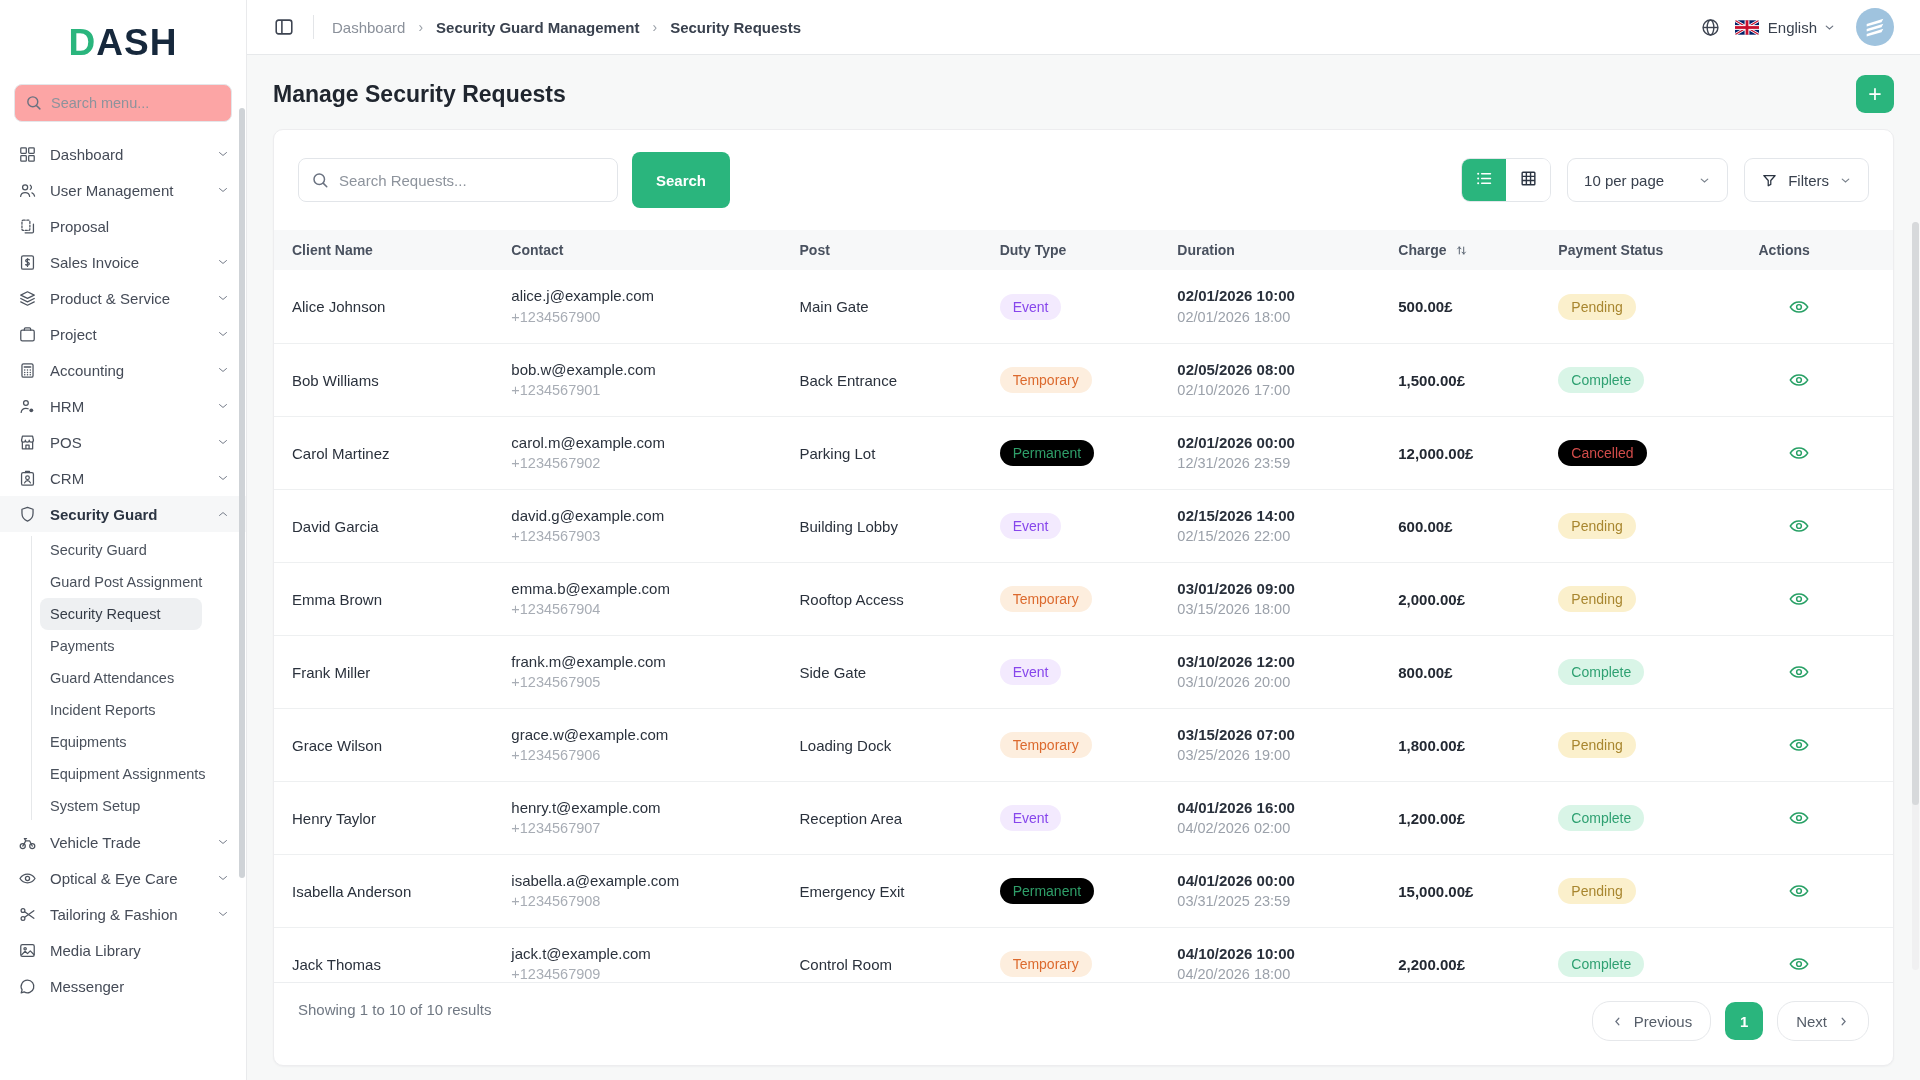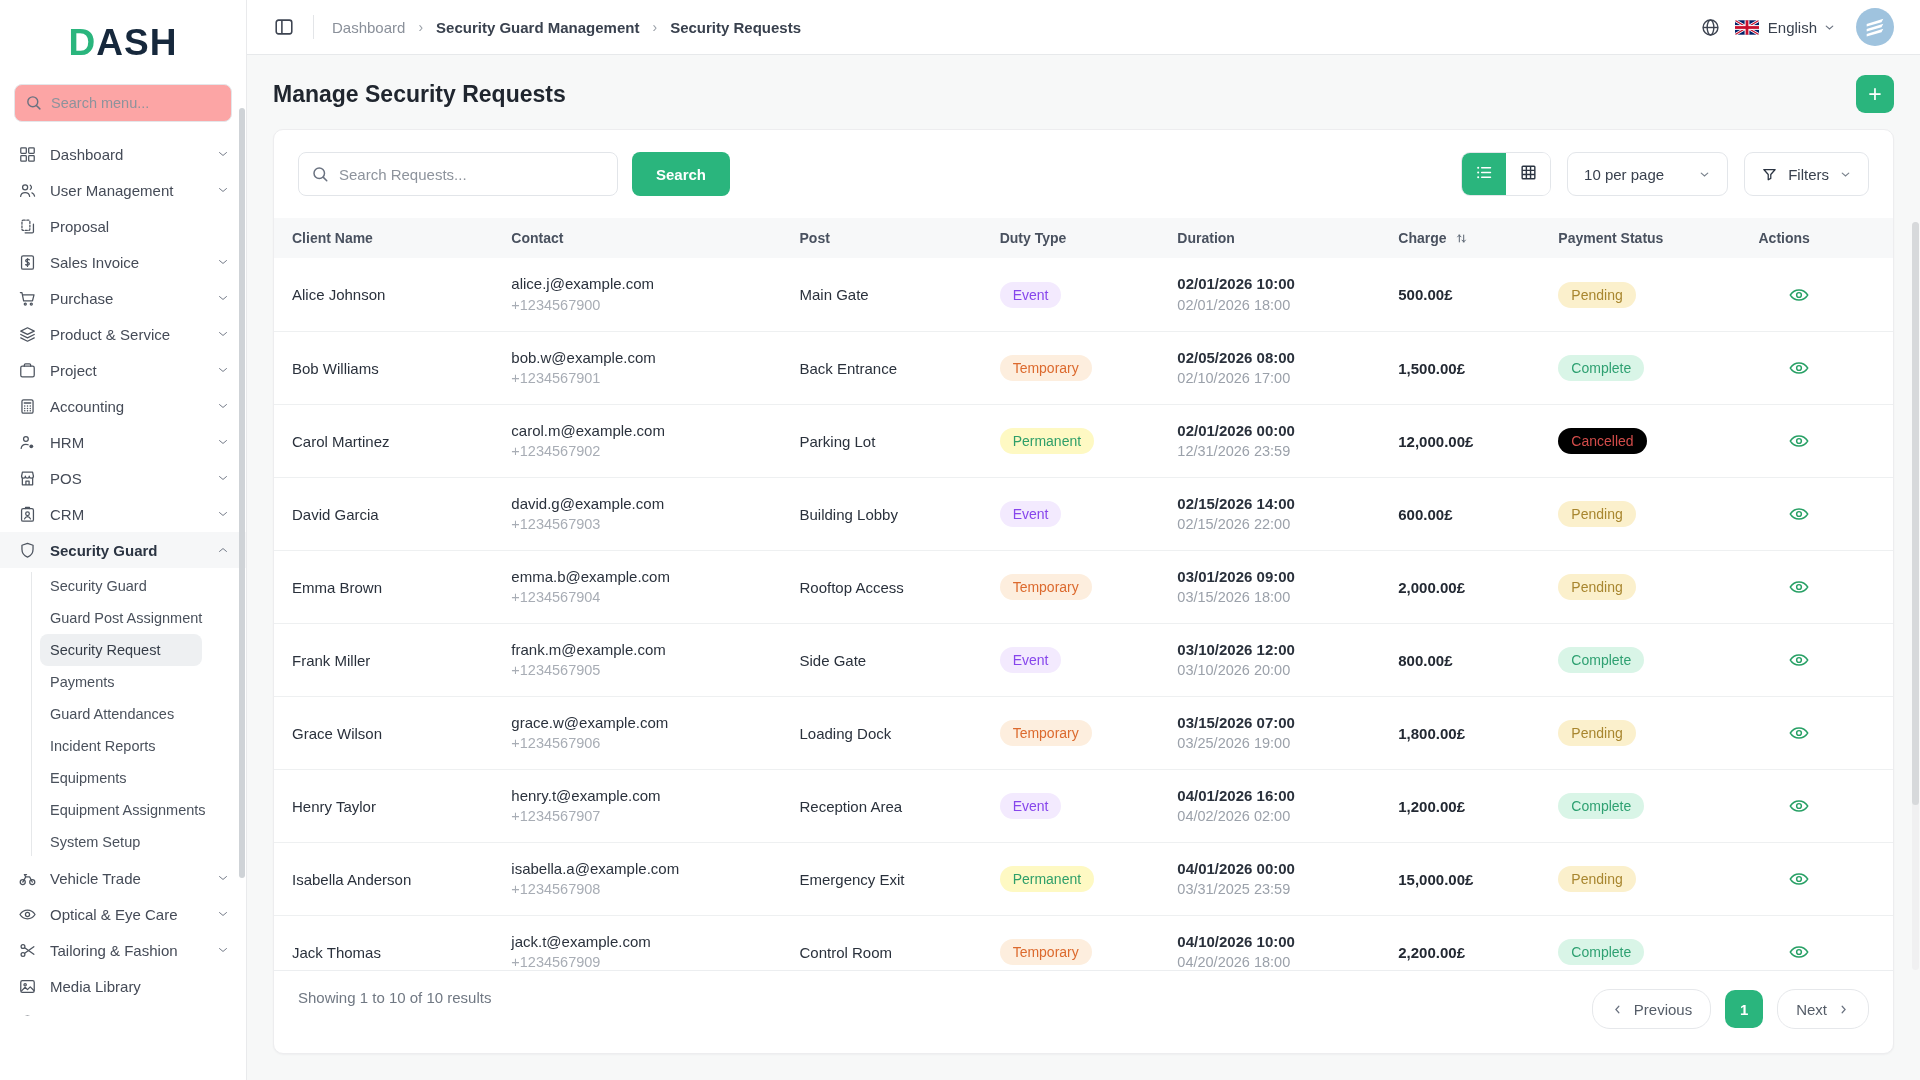--- a/index.html
+++ b/index.html
@@ -65,21 +65,21 @@
     align-items:center; justify-content:center; }
 
   .card { background:#fff; border-radius:10px; border:1px solid #ededef;
     box-shadow:0 1px 2px rgba(20,30,40,.04); overflow:hidden; }
   .toolbar { display:flex; align-items:center; padding:22px 24px; }
   .req-search { position:relative; }
   .req-search input { width:320px; height:44px; border:1px solid #e2e5e9; border-radius:8px;
     padding:0 12px 0 40px; font-size:15px; color:#39414e; outline:none; font-family:inherit; }
   .req-search input::placeholder { color:#8d939c; }
   .req-search .sicon { position:absolute; left:13px; top:13px; width:18px; height:18px; color:#6a7280; }
-  .search-btn { margin-left:14px; height:44px; padding:0 24px; border:none; border-radius:8px;
+  .search-btn { margin-left:14px; height:56px; padding:0 24px; border:none; border-radius:8px;
     background:#2ab57d; color:#fff; font-size:15px; font-weight:600; cursor:pointer;
     font-family:inherit; }
   .tools { margin-left:auto; display:flex; align-items:center; gap:16px; }
   .view-toggle { display:flex; border:1px solid #e3e6ea; border-radius:9px; overflow:hidden; height:44px; }
   .vt-seg { width:44px; height:100%; display:flex; align-items:center; justify-content:center;
     cursor:pointer; background:#fff; color:#2b3442; }
   .vt-seg.active { background:#2ab57d; color:#fff; }
   .vt-seg svg { width:19px; height:19px; }
   .select-box, .filters-btn { height:44px; border:1px solid #e3e6ea; border-radius:9px;
     background:#fff; display:flex; align-items:center; padding:0 16px; gap:10px;
@@ -99,21 +99,21 @@
   .trow:first-child { border-top:none; }
   .cell-name, .cell-post { font-size:15px; color:#2a313c; }
   .cell-contact .email { font-size:15px; color:#2a313c; line-height:1.45; }
   .cell-contact .phone { font-size:14.5px; color:#a8adb5; line-height:1.45; }
   .cell-duration .d1 { font-size:15px; font-weight:600; color:#2a313c; line-height:1.45; }
   .cell-duration .d2 { font-size:14.5px; color:#9ba1aa; line-height:1.45; }
   .cell-charge { font-size:15px; font-weight:600; color:#232933; }
   .badge { display:inline-block; padding:5px 13px; border-radius:999px; font-size:14px; }
   .duty-event { background:#f3eafe; color:#8746ec; }
   .duty-temporary { background:#fdeede; color:#dc6a2e; }
-  .duty-permanent { background:#fef9c3; color:#2f9f69; }
+  .duty-permanent { background:#000000; color:#2f9f69; }
   .status-pending { background:#fbf0cc; color:#a8862f; }
   .status-complete { background:#d9f5e7; color:#2fa172; }
   .status-cancelled { background:#000000; color:#d24c4a; }
   .eye-btn { width:22px; height:22px; margin-left:30px; color:#27a065; cursor:pointer;
     background:none; border:none; display:flex; padding:0; }
   .eye-btn svg { width:100%; height:100%; }
 
   
   .tfoot { border-top:1px solid #eceef0; display:flex; align-items:flex-start;
     padding:18px 24px 24px; }
@@ -186,35 +186,20 @@
         <span>Proposal</span>
       </div>
       <div class="nav-item">
         <span class="nicon">
           <svg viewBox="0 0 24 24" fill="none" stroke="currentColor" stroke-width="1.6" stroke-linecap="round" stroke-linejoin="round">
             <rect x="4.5" y="3.5" width="15" height="17" rx="2"></rect>
             <path d="M12 7v10M14.3 8.6c-1.8-1.3-4.6-.9-4.6 1.1 0 2.4 4.6 1.5 4.6 3.9 0 2-2.8 2.4-4.6 1.1"></path>
           </svg>
         </span>
         <span>Sales Invoice</span>
-        <span class="chev">
-          <svg viewBox="0 0 24 24" fill="none" stroke="currentColor" stroke-width="1.6" stroke-linecap="round" stroke-linejoin="round">
-            <path d="M6 9.5l6 5 6-5"></path>
-          </svg>
-        </span>
-      </div>
-      <div class="nav-item">
-        <span class="nicon">
-          <svg viewBox="0 0 24 24" fill="none" stroke="currentColor" stroke-width="1.6" stroke-linecap="round" stroke-linejoin="round">
-            <path d="M3 4.5h2l2.1 10.5h11.2l1.9-7.5H6"></path>
-            <circle cx="9.2" cy="19" r="1.3"></circle>
-            <circle cx="16.8" cy="19" r="1.3"></circle>
-          </svg>
-        </span>
-        <span>Purchase</span>
         <span class="chev">
           <svg viewBox="0 0 24 24" fill="none" stroke="currentColor" stroke-width="1.6" stroke-linecap="round" stroke-linejoin="round">
             <path d="M6 9.5l6 5 6-5"></path>
           </svg>
         </span>
       </div>
       <div class="nav-item">
         <span class="nicon">
           <svg viewBox="0 0 24 24" fill="none" stroke="currentColor" stroke-width="1.6" stroke-linecap="round" stroke-linejoin="round">
             <path d="M12 3.5l8.5 4.2L12 11.9 3.5 7.7z"></path>

